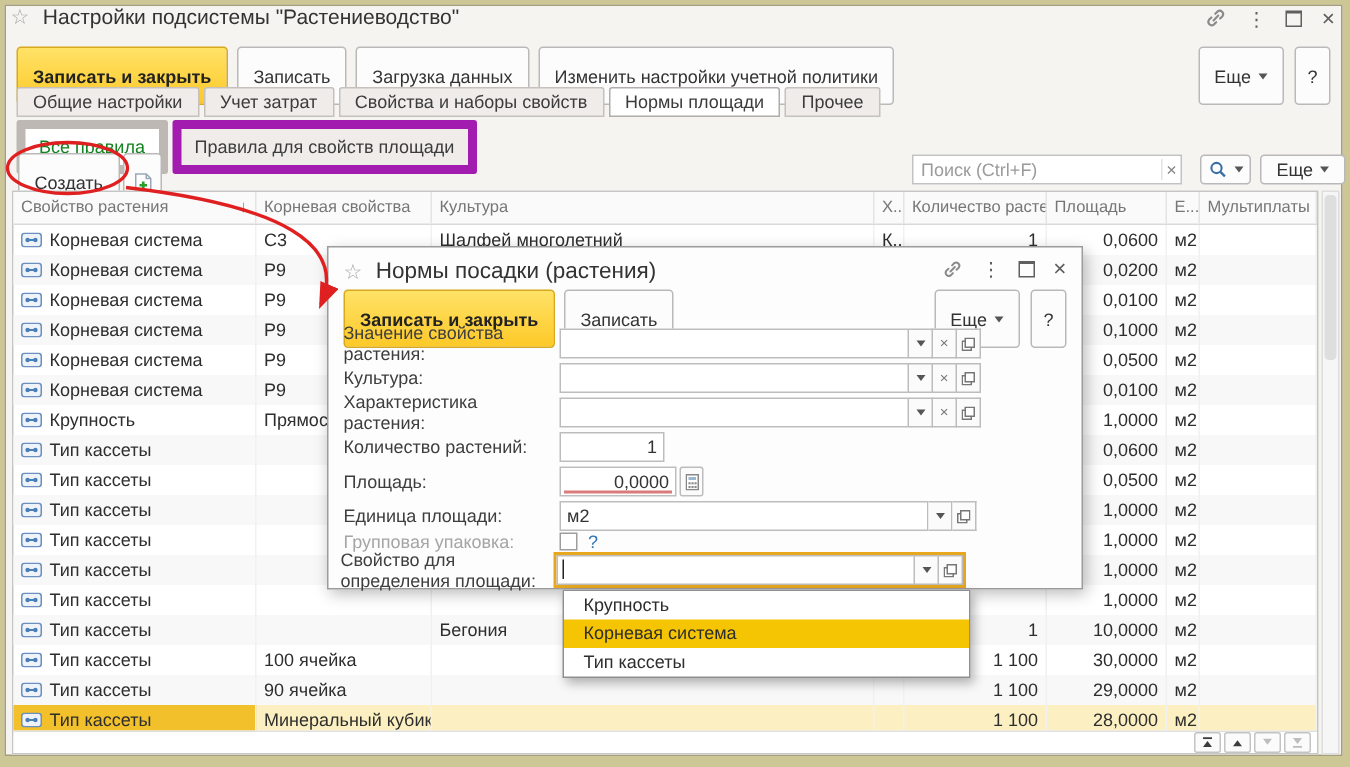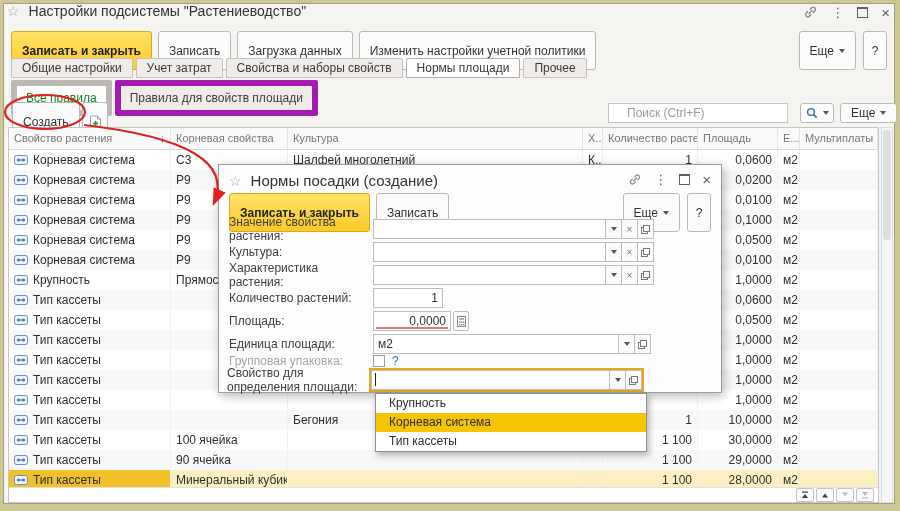--- a/index.html
+++ b/index.html
@@ -29,21 +29,21 @@
   .subtabs{position:absolute;left:11px;top:80px;display:flex;gap:3px;}
   .subtab{height:19px;display:inline-flex;align-items:center;padding:12px 9px;font-size:12px;color:#3c3c3c;
        background:#efecea;border:6px solid #a21caf;border-radius:2px;box-sizing:border-box;cursor:pointer;}
   .subtab.active{background:#fff;color:#12831f;border-color:#bdb8b4;}
 
   
   .createbtn{position:absolute;left:12px;top:102px;}
   .copybtn{position:absolute;left:82px;top:102px;width:26px;padding:0;}
   .search{position:absolute;left:608px;top:103px;width:180px;height:20px;border:1px solid #c2c2c2;background:#fff;
           box-sizing:border-box;display:flex;align-items:center;}
-  .search input{border:0;outline:0;flex:1;font-size:12px;padding:0 18px;color:#333;font-family:"Liberation Sans",sans-serif;background:transparent;}
+  .search input{border:0;outline:0;flex:1;font-size:12px;padding:0 5px;color:#333;font-family:"Liberation Sans",sans-serif;background:transparent;}
   .search input::placeholder{color:#9b9b9b;}
   .searchx{width:16px;color:#888;font-size:12px;text-align:center;cursor:pointer;border-left:1px solid #e2e2e2;}
   .magbtn{position:absolute;left:800px;top:103px;width:34px;padding:0;height:20px;}
   .listmore{position:absolute;left:840px;top:103px;height:20px;}
 
   
   .tablewrap{position:absolute;left:8px;top:127px;width:871px;height:376px;background:#fff;border:1px solid #c6c6c6;box-sizing:border-box;}
   .thead,.trow{display:grid;grid-template-columns:162px 117px 295px 20px 95px 80px 22px auto;}
   .thead{height:21px;line-height:20px;background:#fafafa;border-bottom:1px solid #d9d9d9;}
   .thead .tcell{color:#767676;font-size:11px;border-right:1px solid #e4e4e4;}
@@ -552,21 +552,21 @@
         </span>
     </div>
   </div>
   <div class="vscroll">
       <span class="vthumb"></span>
     </div>
 
   <div class="dialog">
     <div class="dtitle">
       <span class="star">☆</span>
-      <span>Нормы посадки (создание)</span>
+      <span>Нормы посадки (растения)</span>
     </div>
     <div class="dicons">
       <span class="icon-svg">
         <svg width="14" height="13" viewBox="0 0 15 14">
             <g stroke="#8a8a8a" stroke-width="1.4" fill="none" stroke-linecap="round">
         <path d="M6 8.6 L9.2 5.4"></path>
               <path d="M7.2 4.2 L8.8 2.6 a2.3 2.3 0 0 1 3.2 3.2 L10.4 7.4"></path>
               <path d="M7.8 9.8 L6.2 11.4 a2.3 2.3 0 0 1 -3.2 -3.2 L4.6 6.6"></path>
             </g>
           </svg>

